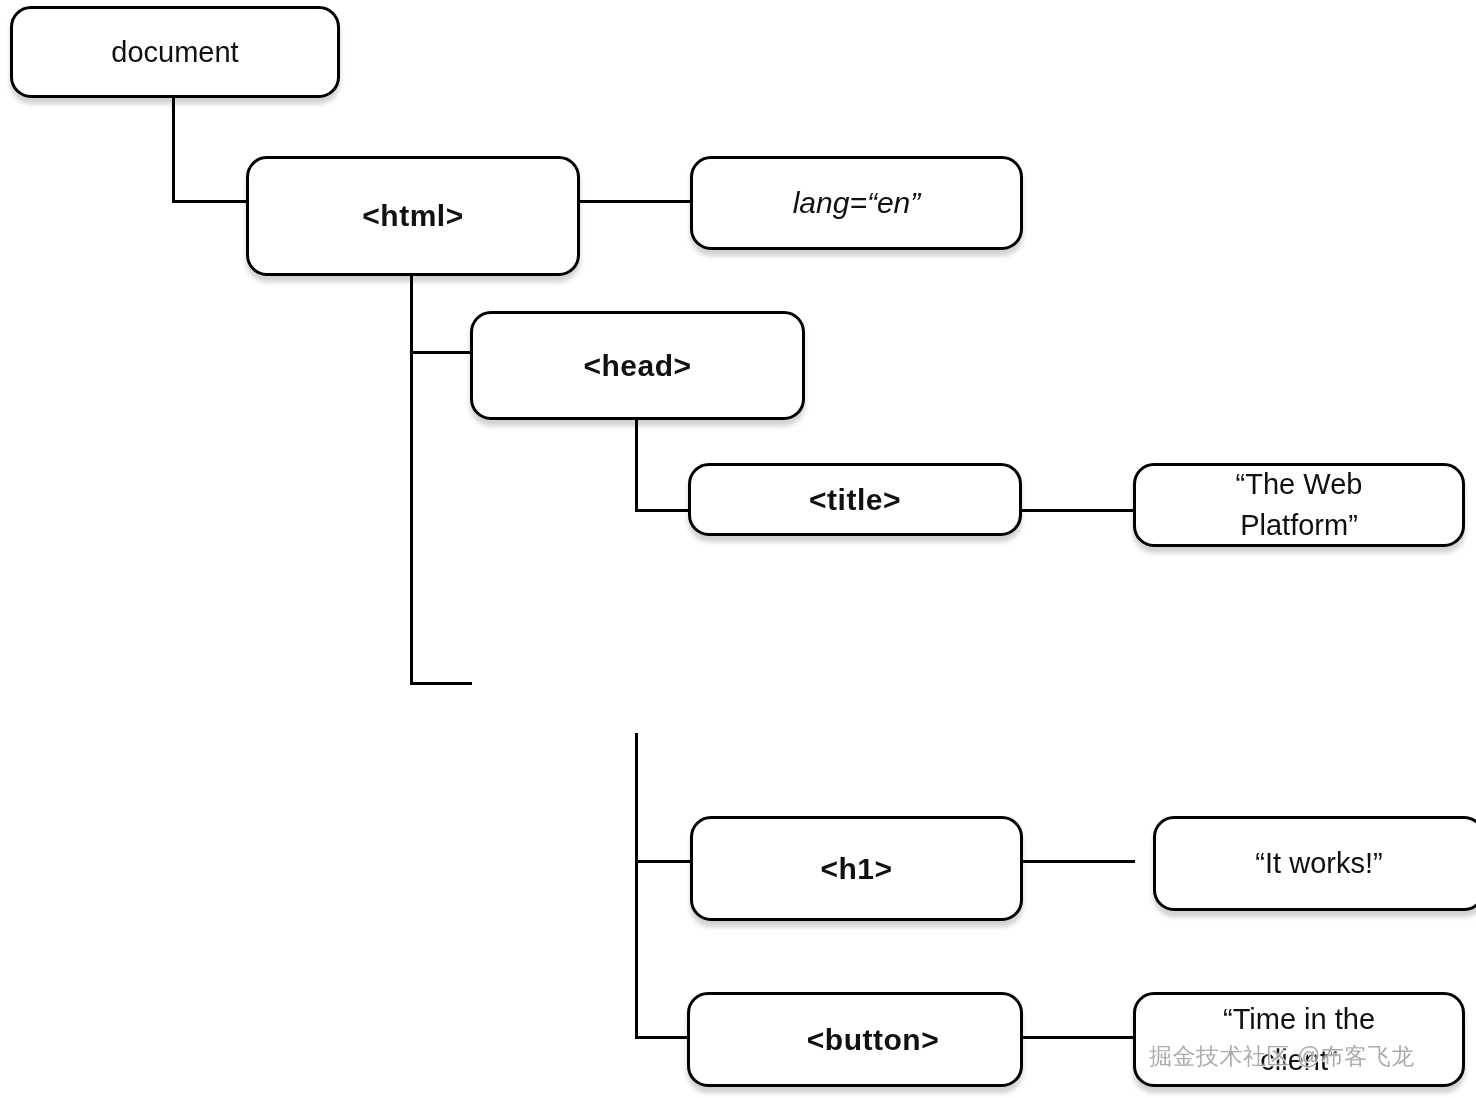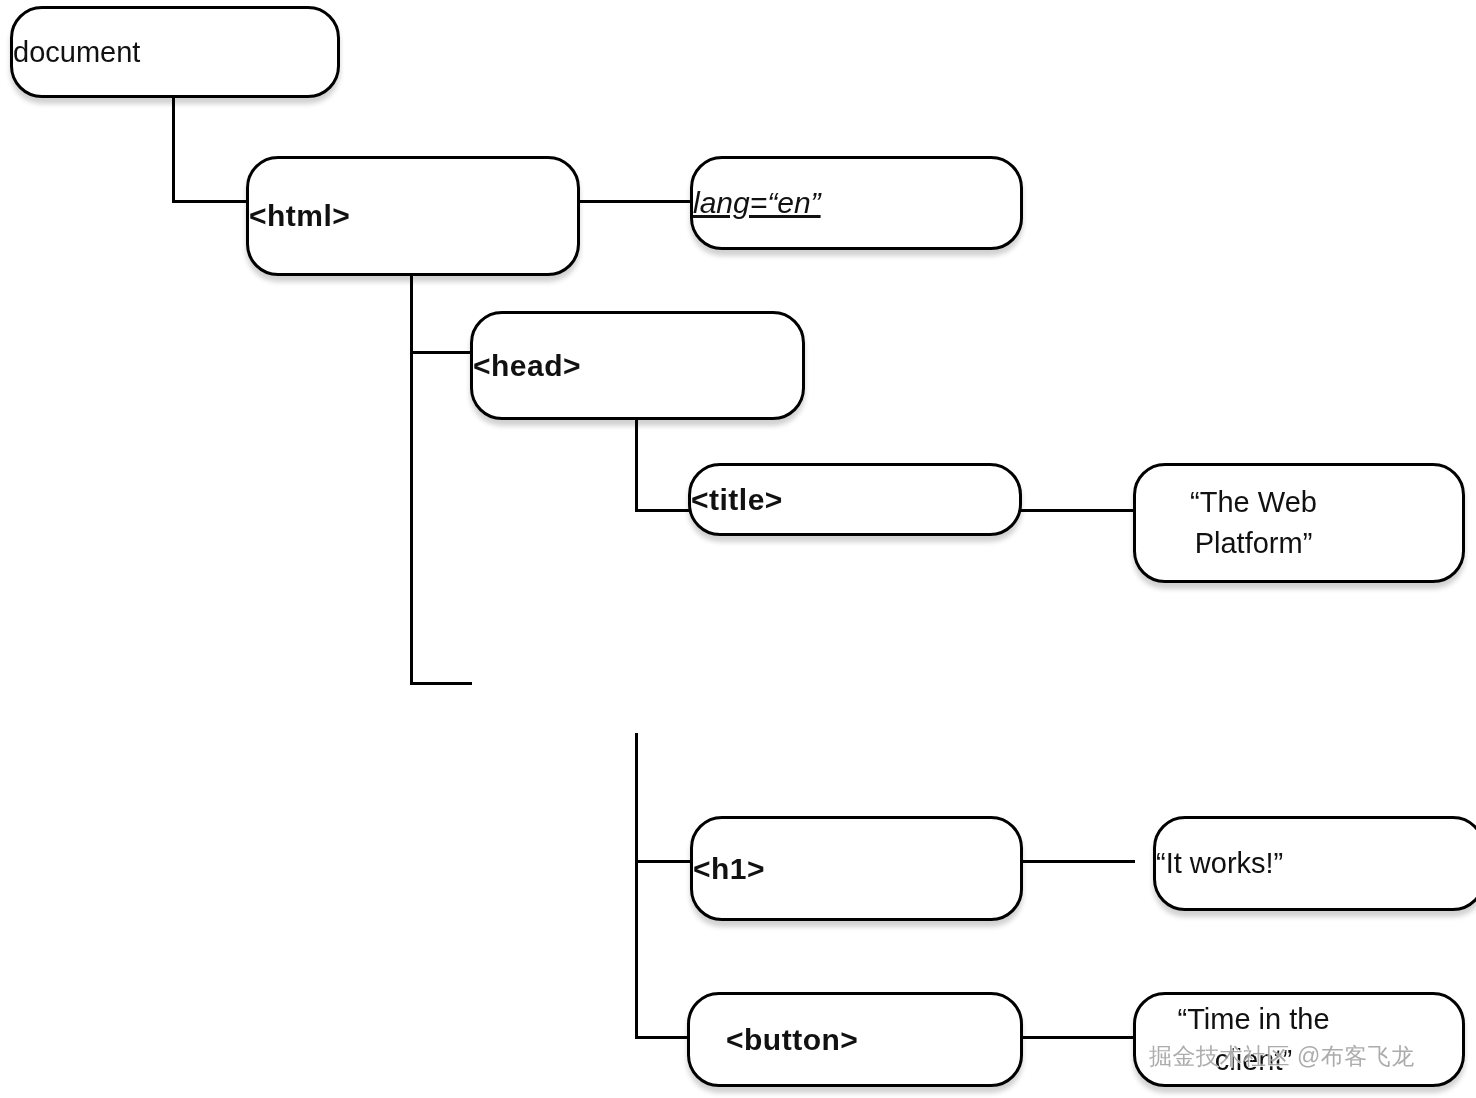--- a/index.html
+++ b/index.html
@@ -13,32 +13,33 @@
     width: 1476px;
     height: 1098px;
     background: #ffffff;
     overflow: hidden;
   }
   .node {
     position: absolute;
     box-sizing: border-box;
     background: #ffffff;
     border: 3.5px solid #000000;
-    border-radius: 32px;
+    border-radius: 21px;
     box-shadow: 0 6px 5px rgba(0,0,0,0.18);
     display: flex;
     align-items: center;
+    justify-content: center;
     text-align: center;
     color: #111111;
     font-size: 29px;
     line-height: 1.4;
     z-index: 2;
   }
   .node.tag span { font-weight: 700; font-size: 30px; letter-spacing: 0.5px; }
-  .node.attr span { font-style: italic; font-size: 30px; text-decoration: underline; }
+  .node.attr span { font-style: italic; font-size: 30px; }
   .node.value span { max-width: 235px; }
   .node span { display: inline-block; }
   .edge {
     position: absolute;
     background: #000000;
     z-index: 1;
   }
   .edge.v { width: 3px; }
   .edge.h { height: 3px; }
   .watermark {
@@ -87,21 +88,21 @@
   </div>
 
   <div class="node tag" style="left:470px; top:311px; width:335px; height:109px;">
     <span>&lt;head&gt;</span>
   </div>
 
   <div class="node tag" style="left:688px; top:463px; width:334px; height:73px;">
     <span>&lt;title&gt;</span>
   </div>
 
-  <div class="node value" style="left:1133px; top:463px; width:332px; height:120px;">
+  <div class="node value" style="left:1133px; top:463px; width:332px; height:84px;">
     <span>“The Web Platform”</span>
   </div>
 
 
   <div class="node tag" style="left:690px; top:816px; width:333px; height:105px;">
     <span>&lt;h1&gt;</span>
   </div>
 
   <div class="node value" style="left:1133px; top:816px; width:332px; height:95px;margin-left:20px;">
     <span>“It works!”</span>

